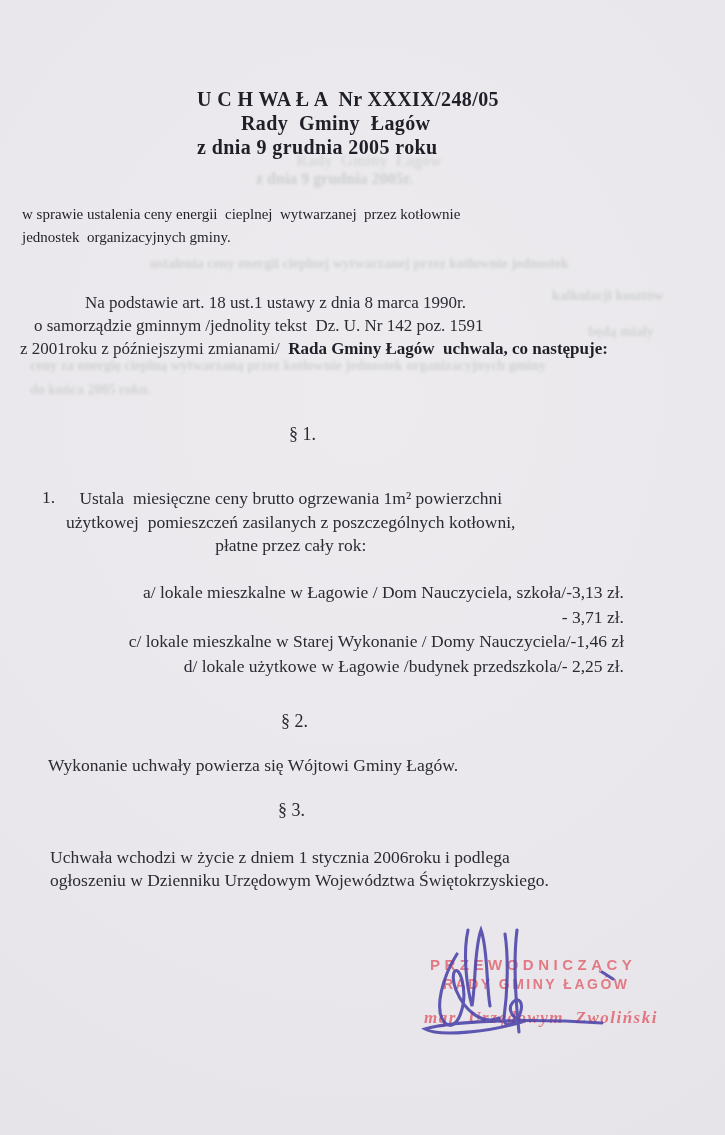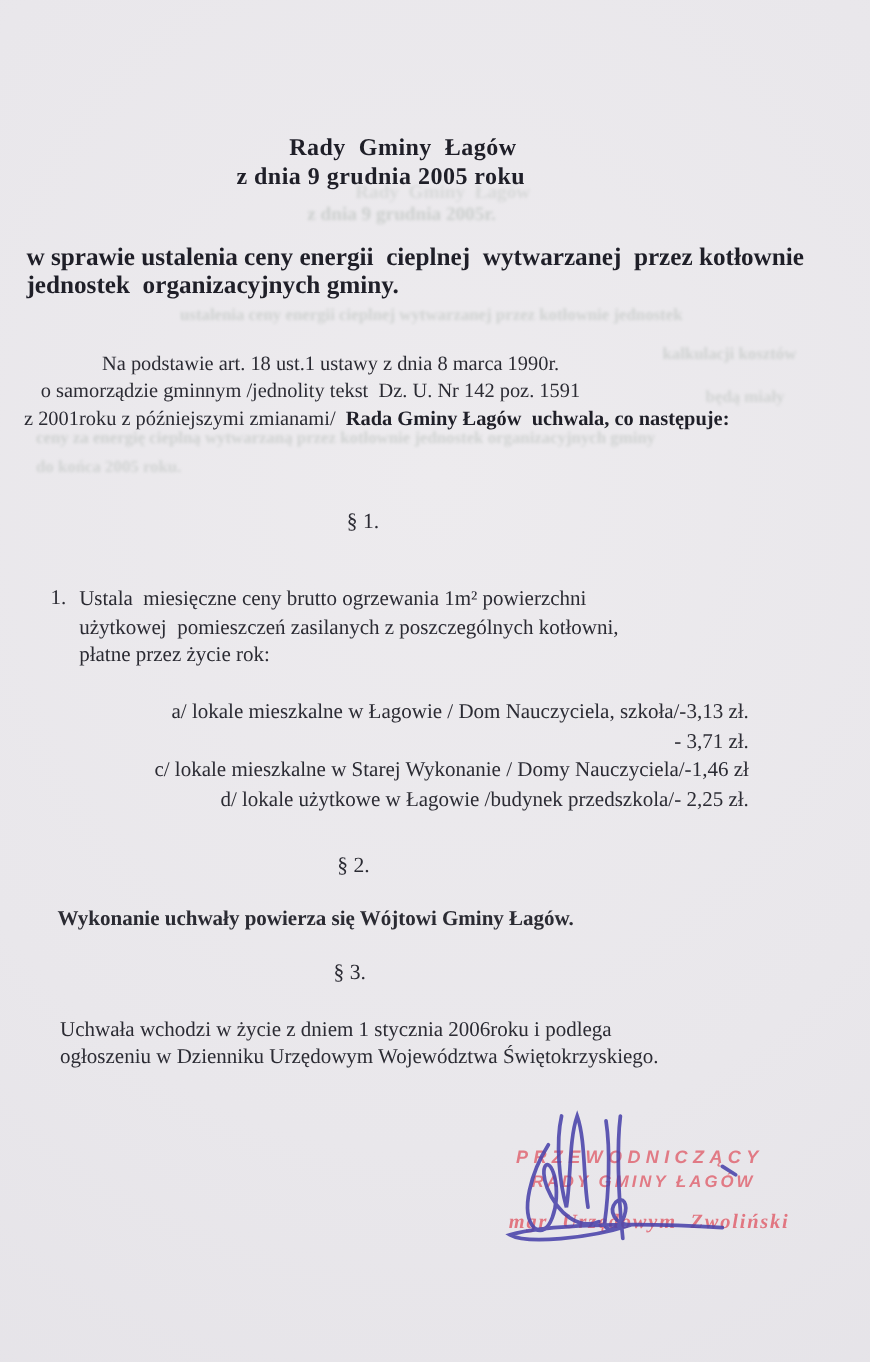--- a/index.html
+++ b/index.html
@@ -38,61 +38,62 @@
     pointer-events:none;
   }
   .g0{left:296px;top:152px;font-size:16px;opacity:.22;}
   .g1{left:256px;top:170px;font-size:16px;opacity:.34;}
   .g2{left:150px;top:256px;font-size:14px;opacity:.30;}
   .g3{left:552px;top:288px;font-size:14px;opacity:.30;}
   .g4{left:588px;top:324px;font-size:14px;opacity:.28;}
   .g5{left:30px;top:358px;font-size:14px;opacity:.30;}
   .g6{left:30px;top:382px;font-size:14px;opacity:.28;}
   
-  .subject{left:22px;top:203px;font-weight:bold;font-size:21px;color:var(--ink-bold);line-height:23px;}
+  .subject{left:22px;top:203px;font-weight:normal;font-size:15px;color:var(--ink-bold);line-height:23px;}
   
   .preamble{font-size:17px;}
   .p1{left:85px;top:293px;}
   .p2{left:34px;top:316px;}
   .p3{left:20px;top:339px;}
   .p3 b{font-weight:bold;color:var(--ink-bold);margin-top:20px;}
   
   .sec{font-size:18px;}
   .s1{left:289px;top:424px;}
   .s2{left:281px;top:711px;}
   .s3{left:278px;top:800px;}
   
   .item-number{left:42px;top:487px;font-size:17.5px;}
-  .item-text{left:66px;top:487px;font-size:17.5px;line-height:23.5px;}
+  .item-text{left:66px;top:487px;font-size:17.5px;line-height:23.5px;text-align:center;}
   
   .price-list{left:66px;top:580px;width:558px;font-size:17.5px;}
   .price-row{display:flex;justify-content:flex-end;line-height:24.6px;}
   .price-label{white-space:pre;}
   .price-value{white-space:pre;}
   
-  .clause2{left:48px;top:755px;font-size:17.5px;font-weight:bold;}
+  .clause2{left:48px;top:755px;font-size:17.5px;}
   .clause3{left:50px;top:846px;font-size:17.5px;line-height:23px;}
   
-  .stamp-line{color:var(--stamp-red);font-family:"Liberation Sans","DejaVu Sans",sans-serif;font-weight:bold;opacity:.82;font-style:italic;}
+  .stamp-line{color:var(--stamp-red);font-family:"Liberation Sans","DejaVu Sans",sans-serif;font-weight:bold;opacity:.82;}
   .st1{left:430px;top:956px;font-size:15px;letter-spacing:4.5px;}
   .st2{left:443px;top:976px;font-size:14px;letter-spacing:2.5px;}
   .st3{
     left:424px;top:1008px;
     color:var(--stamp-red);
     font-family:"Liberation Serif","DejaVu Serif",serif;
     font-style:italic;font-weight:bold;
     font-size:17px;letter-spacing:1.5px;opacity:.85;
   }
   .signature{left:405px;top:922px;}
 </style>
 </head>
 <body>
 
 <div class="page">
 
+  <div class="abs title-line line t1">U C H WA Ł A  Nr XXXIX/248/05</div>
   <div class="abs title-line line t2">Rady  Gminy  Łagów</div>
   <div class="abs title-line line t3">z dnia 9 grudnia 2005 roku</div>
 
   <div class="abs ghost line g0">Rady  Gminy  Łagów</div>
   <div class="abs ghost line g1">z dnia 9 grudnia 2005r.</div>
   <div class="abs ghost line g2">ustalenia ceny energii cieplnej wytwarzanej przez kotłownie jednostek</div>
   <div class="abs ghost line g3">kalkulacji kosztów</div>
   <div class="abs ghost line g4">będą miały</div>
   <div class="abs ghost line g5">ceny za energię cieplną wytwarzaną przez kotłownie jednostek organizacyjnych gminy</div>
   <div class="abs ghost line g6">do końca 2005 roku.</div>
@@ -105,21 +106,21 @@
   <div class="abs preamble line p1">Na podstawie art. 18 ust.1 ustawy z dnia 8 marca 1990r.</div>
   <div class="abs preamble line p2">o samorządzie gminnym /jednolity tekst  Dz. U. Nr 142 poz. 1591</div>
   <div class="abs preamble line p3"><span class="line">z 2001roku z późniejszymi zmianami/  </span><b class="line">Rada Gminy Łagów  uchwala, co następuje:</b></div>
 
   <div class="abs sec line s1">§ 1.</div>
 
   <div class="abs item-number line">1.</div>
   <div class="abs item-text">
     <div class="line">Ustala  miesięczne ceny brutto ogrzewania 1m² powierzchni</div>
     <div class="line">użytkowej  pomieszczeń zasilanych z poszczególnych kotłowni,</div>
-    <div class="line">płatne przez życie rok:</div>
+    <div class="line">płatne przez cały rok:</div>
   </div>
 
   <div class="abs price-list">
     <div class="price-row">
       <span class="price-label">a/ lokale mieszkalne w Łagowie / Dom Nauczyciela, szkoła/-</span>
       <span class="price-value">3,13 zł.</span>
     </div>
     <div class="price-row">
       <span class="price-value">- 3,71 zł.</span>
     </div>

